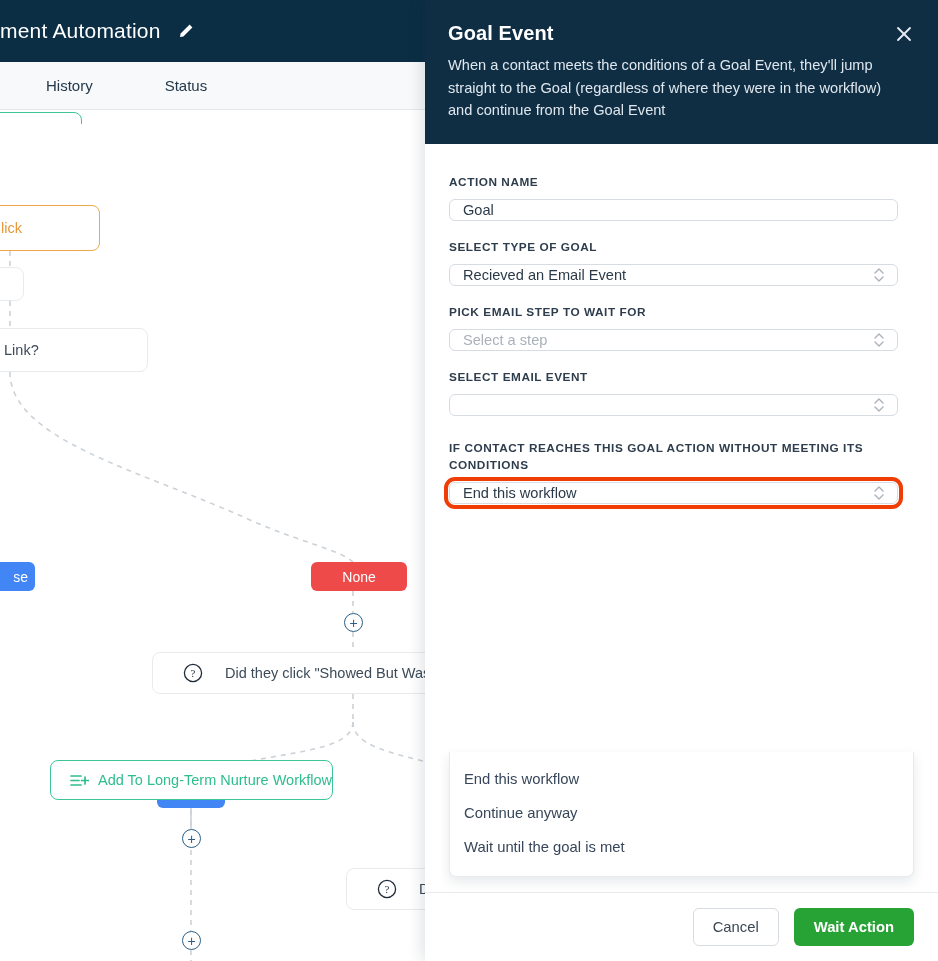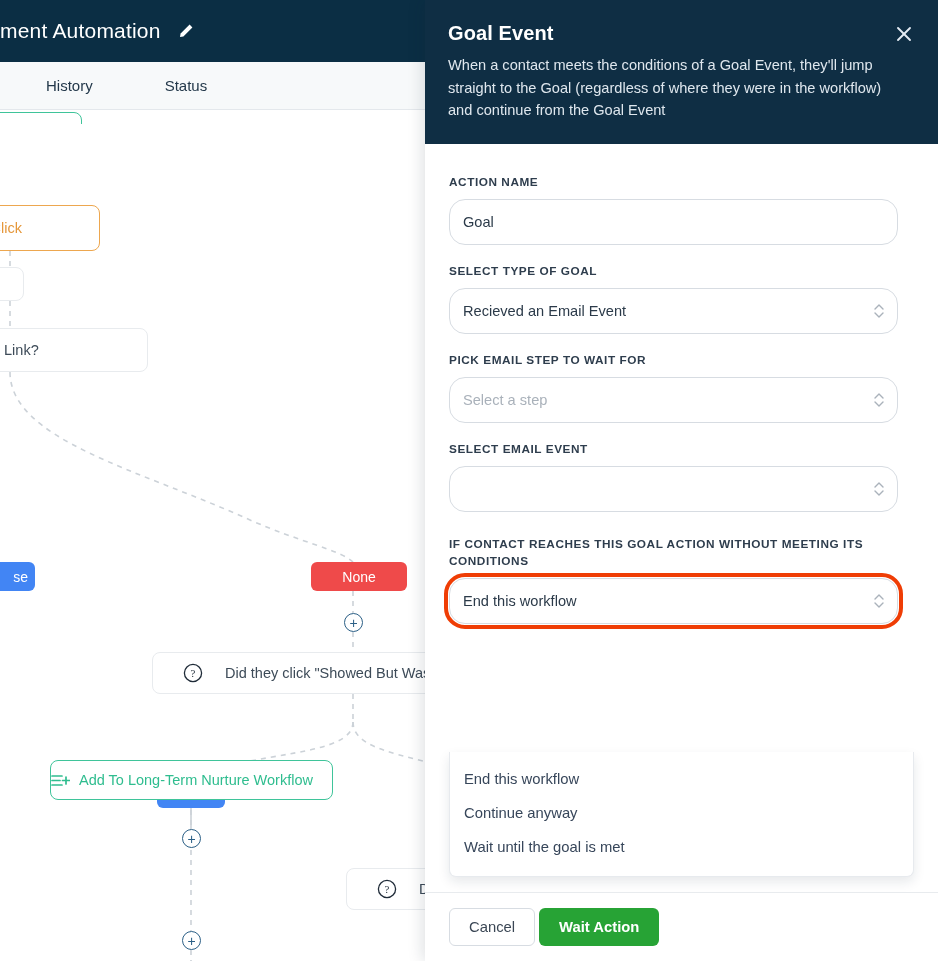--- a/index.html
+++ b/index.html
@@ -59,21 +59,21 @@
   .node-plain { border: 1px solid #e8ebee; color: #3d4b58; }
 
   .node-notification { left: -78px; top: 2px; width: 160px; height: 40px; padding-left: 14px; }
   .node-triggerlink  { left: -80px; top: 95px; width: 180px; height: 46px; padding-left: 14px; }
   .node-nextaction   { left: -62px; top: 157px; width: 86px; height: 34px; padding-left: 14px;
                        color: #7b8794; font-size: 14px; }
   .node-paidlink     { left: -112px; top: 218px; width: 260px; height: 44px; padding-left: 14px; }
 
   .node-nurture {
     left: 50px; top: 650px; width: 283px; height: 40px;
-    justify-content: flex-start; gap: 9px;
+    justify-content: flex-end; gap: 9px;
   }
   .node-cond1 { left: 152px; top: 542px; width: 420px; height: 42px; padding-left: 30px; gap: 22px; }
   .node-cond2 { left: 346px; top: 758px; width: 240px; height: 42px; padding-left: 30px; gap: 22px; }
   .qmark { flex: 0 0 auto; width: 20px; height: 20px; display: block; }
 
   .badge {
     position: absolute; border-radius: 6px; color: #fff;
     font-size: 14px; display: flex; align-items: center; justify-content: center;
   }
   .badge-none { left: 311px; top: 452px; width: 96px; height: 29px; background: #ef4a4a; }
@@ -114,22 +114,22 @@
   .panel-body { flex: 1 1 auto; padding: 30px 40px 0 24px; position: relative; }
 
   .field-label {
     font-size: 11.8px; font-weight: 700; letter-spacing: .55px;
     color: #2e3d4d; text-transform: uppercase; line-height: 1.45;
     margin-bottom: 8px;
   }
   .field { margin-bottom: 18px; }
 
   .control {
-    position: relative; width: 100%; height: 46px;
-    border: 1px solid #d7dce2; border-radius: 16px; background: #fff;
+    position: relative; width: 100%; height: 22px;
+    border: 1px solid #d7dce2; border-radius: 6px; background: #fff;
     display: flex; align-items: center;
   }
   .control .val {
     padding: 0 34px 0 13px; font-size: 14.6px; color: #2b3a49;
     white-space: nowrap; overflow: hidden;
   }
   .control .val.ph { color: #a9b1ba; }
   .select-caret {
     position: absolute; right: 12px; top: 50%; transform: translateY(-50%);
     width: 12px; height: 18px; color: #aab2bb;
@@ -144,21 +144,21 @@
     border-radius: 0 0 7px 7px;
     box-shadow: 0 5px 12px rgba(20,40,60,.10);
     padding: 10px 0 12px 0; z-index: 5;
   }
   .dropdown .opt {
     padding: 9px 14px; font-size: 14.8px; color: #37465a; cursor: pointer;
   }
 
   .panel-foot {
     flex: 0 0 auto; border-top: 1px solid #e8ebee;
-    padding: 15px 24px; display: flex; justify-content: flex-start; gap: 4px;
+    padding: 15px 24px; display: flex; justify-content: flex-end; gap: 15px;
   }
   .btn {
     height: 38px; border-radius: 6px; font-size: 14.8px; font-weight: 700;
     padding: 0 19px; cursor: pointer; border: 1px solid transparent;
   }
   .btn-cancel { background: #fff; border-color: #d7dce2; color: #3b4755; font-weight: 400; }
   .btn-save { background: #27a335; color: #fff; }
 </style>
 </head>
 <body>

